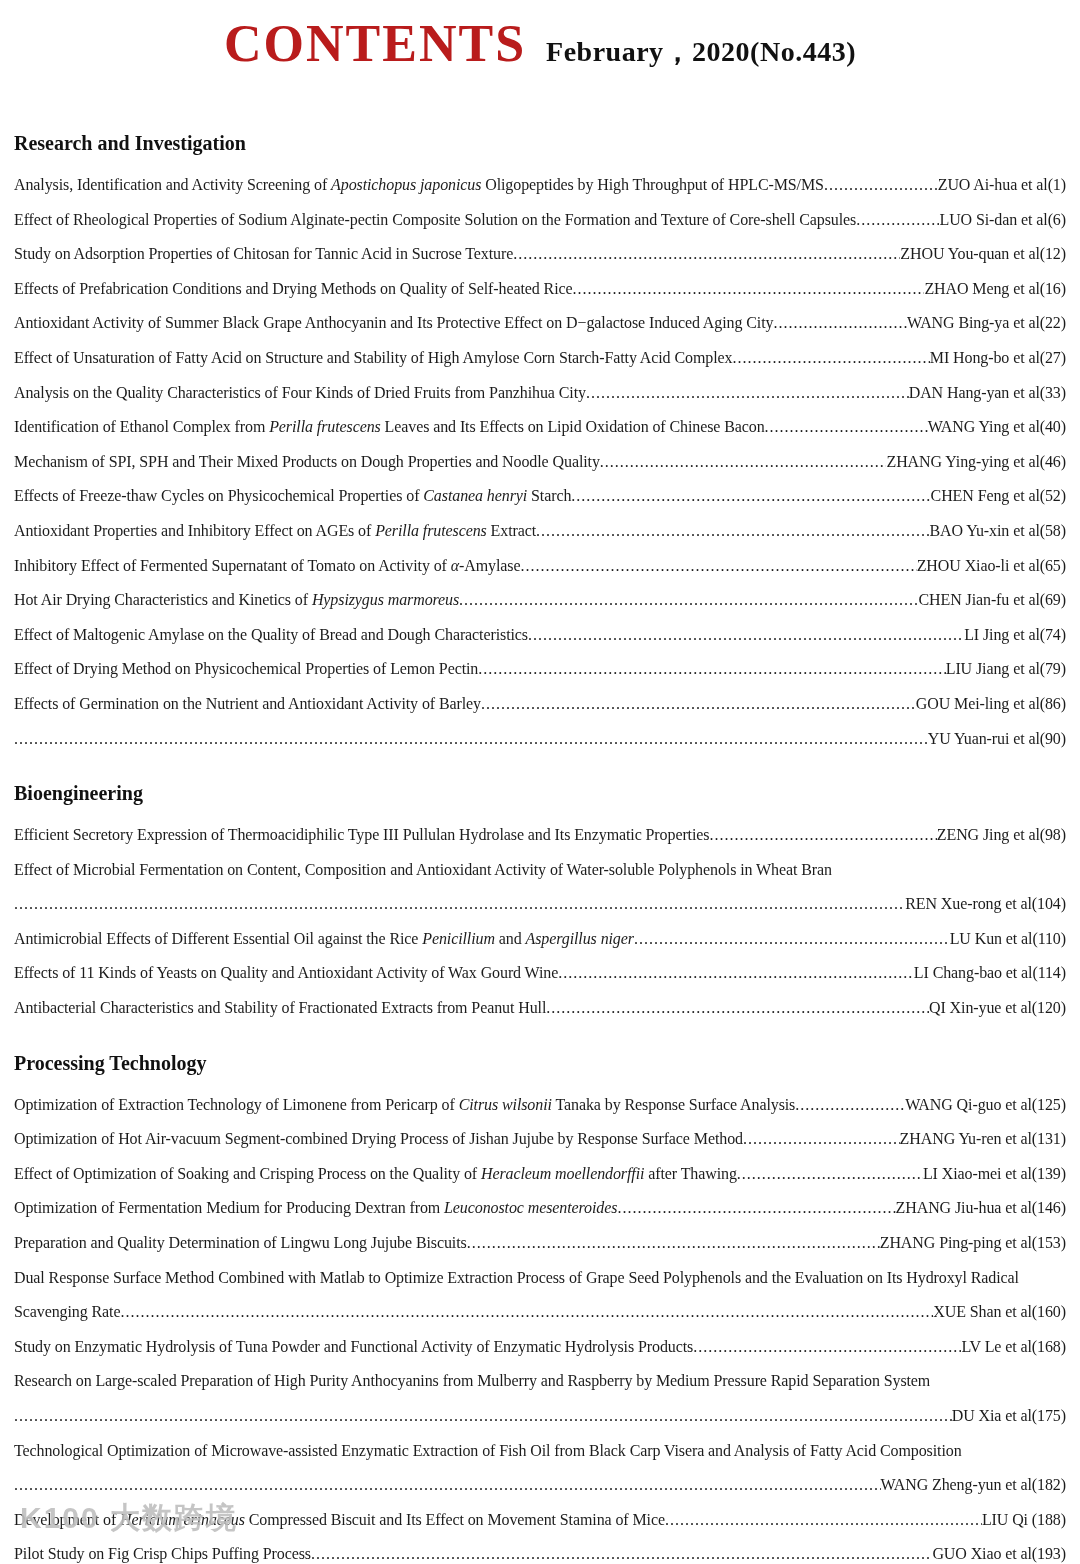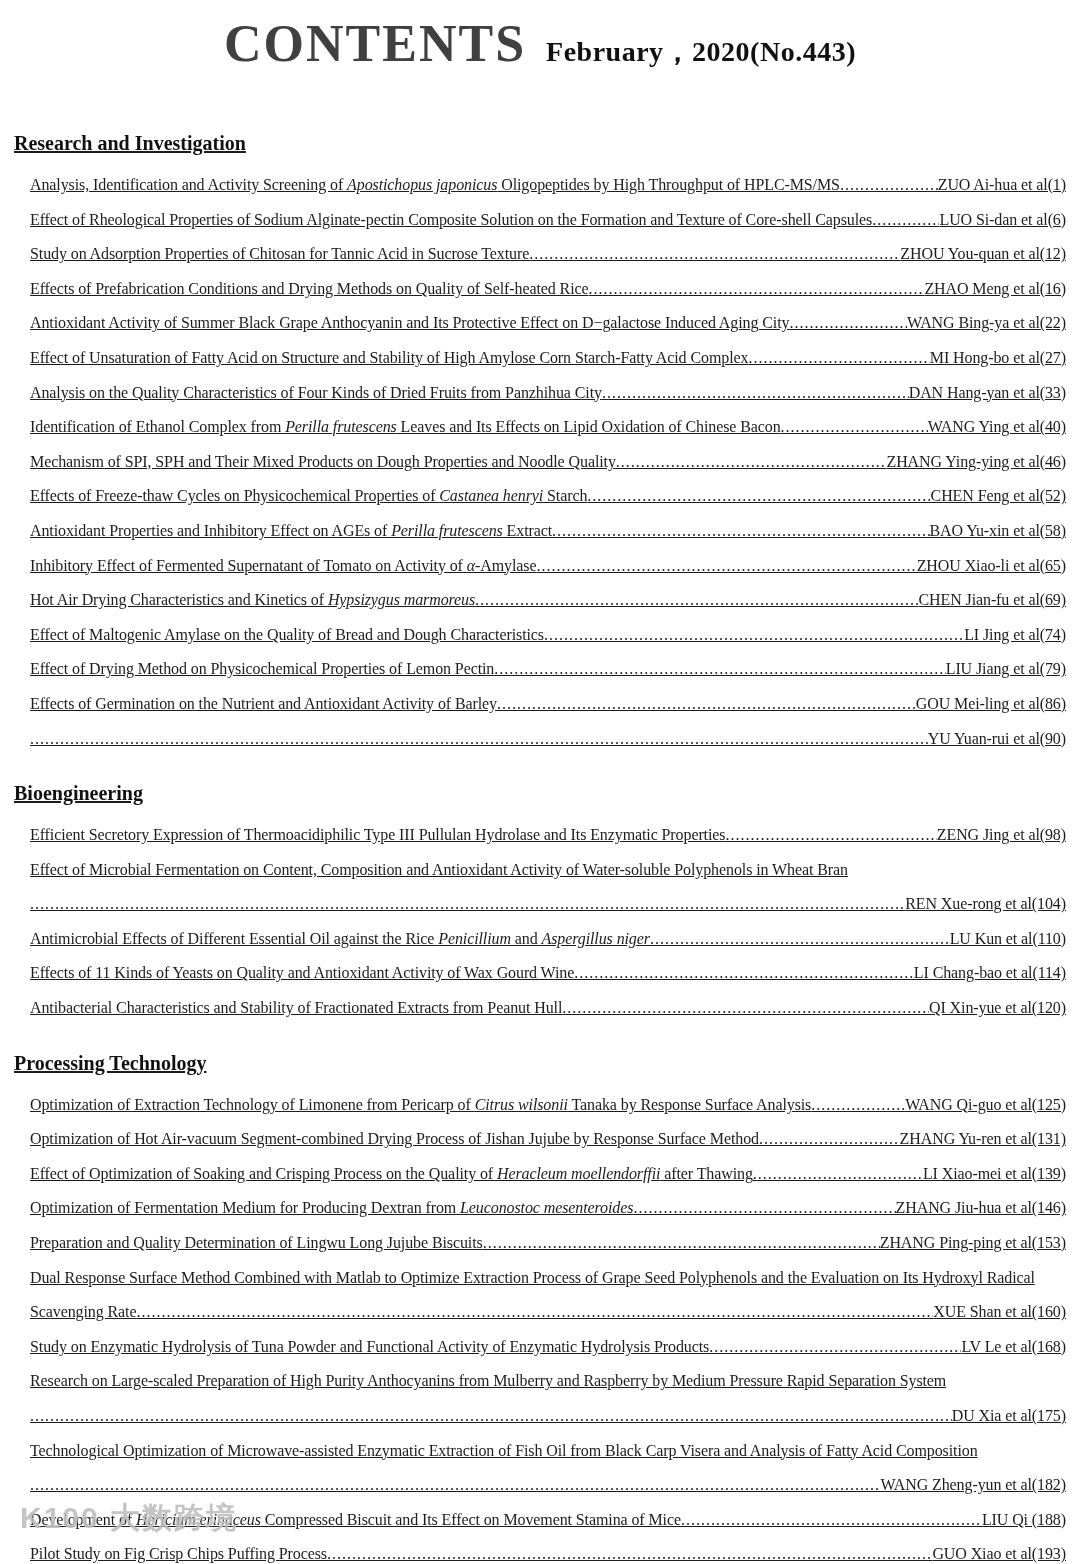--- a/index.html
+++ b/index.html
@@ -22,46 +22,45 @@
     gap: 20px;
     margin-top: 4px;
     height: 64px;
   }
   .masthead h1 {
     margin: 0;
     font-size: 52px;
     line-height: 60px;
     font-weight: bold;
     letter-spacing: 2px;
-    color: #404040;
+    color: #b91c1c;
   }
   .masthead .issue {
     font-size: 28px;
     font-weight: bold;
     letter-spacing: 0.5px;
     color: #111;
   }
-  .toc-section { margin-top: 24px; text-decoration: underline; }
+  .toc-section { margin-top: 24px; }
   .toc-section.first { margin-top: 52px; }
   .section-heading {
     margin: 0 0 12px 0;
     font-size: 20px;
     font-weight: bold;
     color: #111;
     line-height: 26px;
   }
   .toc-line {
     display: flex;
     align-items: baseline;
     height: 34.6px;
     line-height: 34.6px;
     font-size: 16px;
     letter-spacing: -0.1px;
     white-space: nowrap;
-    margin-left: 16px;
   }
   .entry-title { flex: 0 0 auto; }
   .entry-title i { font-style: italic; }
   .dot-leader {
     flex: 1 1 0;
     min-width: 8px;
     overflow: hidden;
     white-space: nowrap;
     letter-spacing: 1px;
   }

